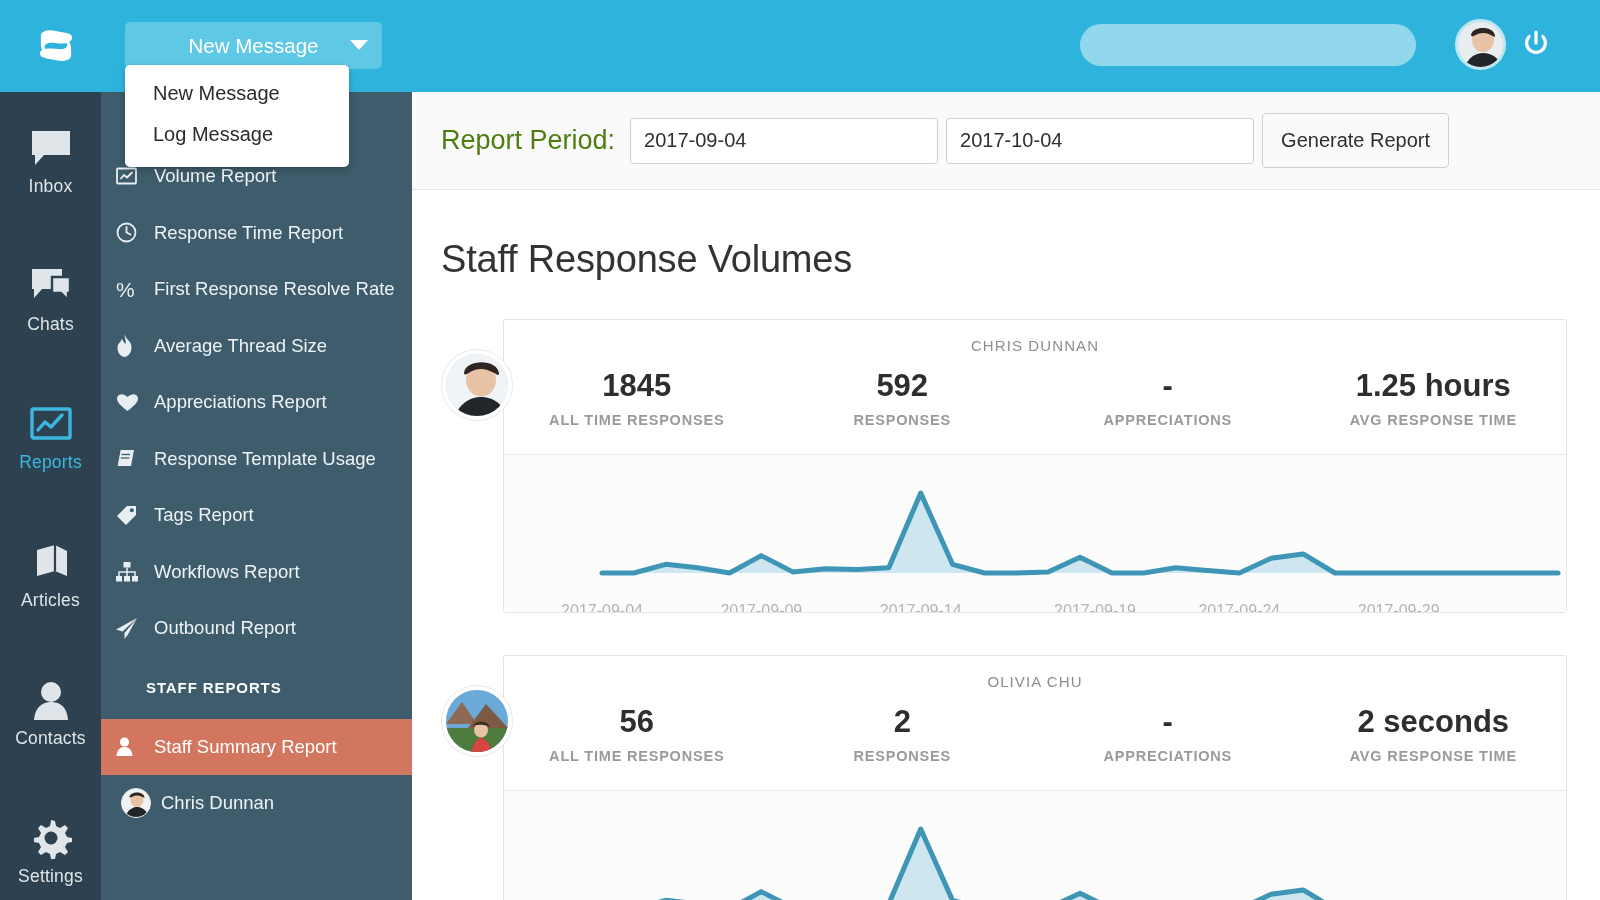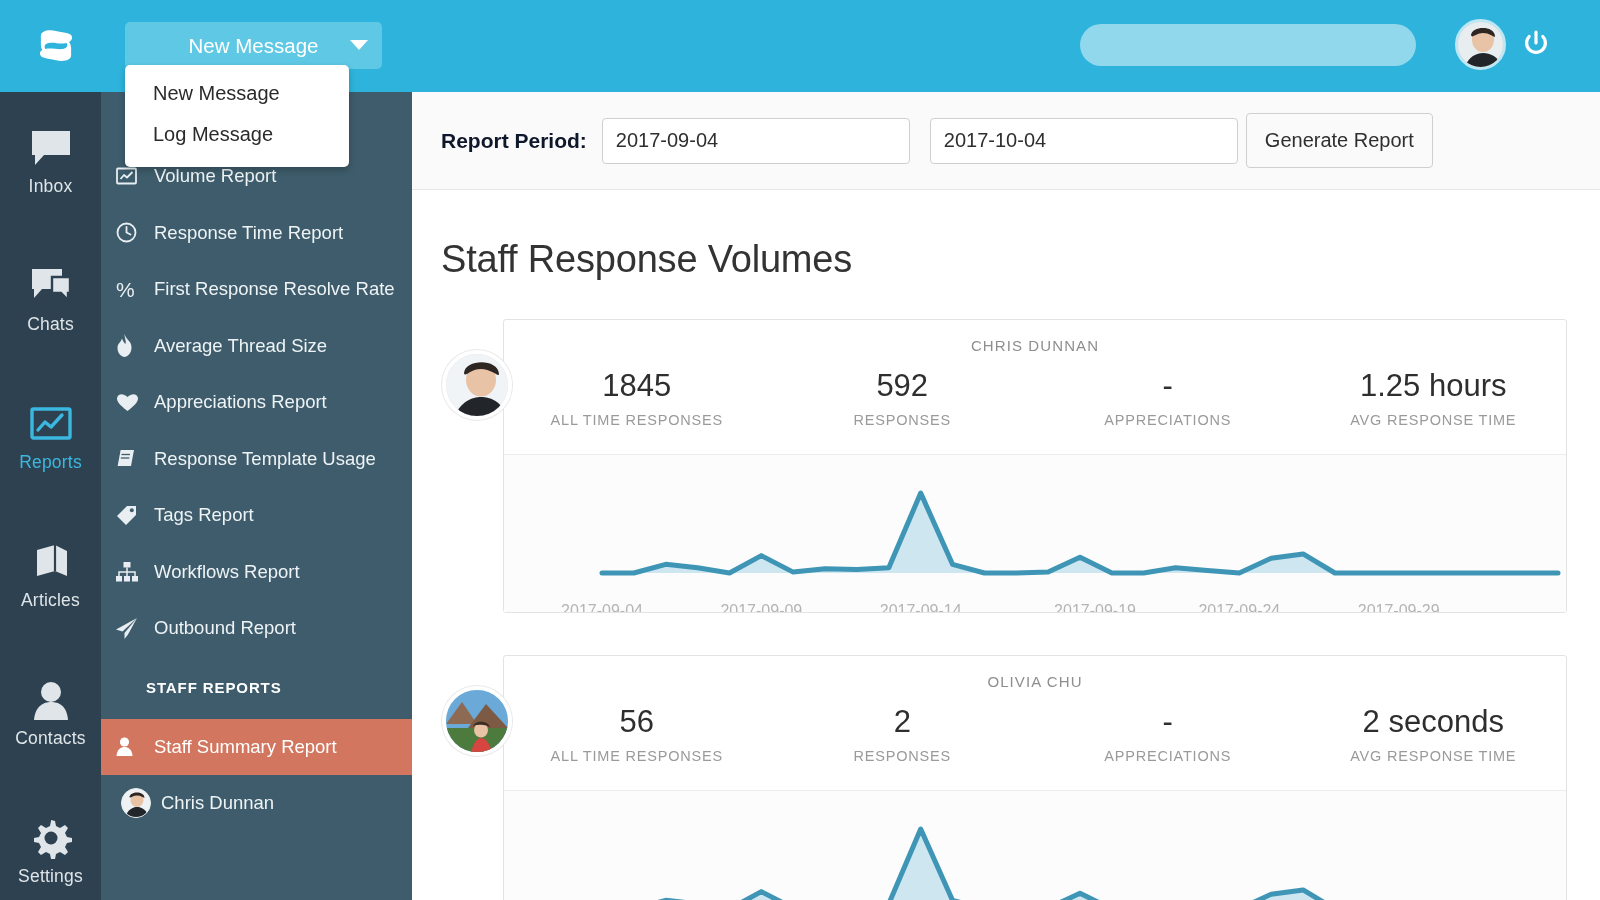--- a/index.html
+++ b/index.html
@@ -116,28 +116,28 @@
 
   
   .main {
     position: absolute; left: 412px; top: 92px;
     width: 1188px; height: 808px; background: #ffffff; overflow: hidden;
   }
   .period-bar {
     height: 98px; background: #fafafa; border-bottom: 1px solid #e6e6e6;
     display: flex; align-items: center; padding-left: 29px;
   }
-  .period-label { font-size: 21px; color: #0f172a; margin-right: 15px; font-weight: bold; }
+  .period-label { font-size: 27px; color: #4d7c0f; margin-right: 15px; }
   .date-field {
     width: 308px; height: 46px; background: #ffffff;
     border: 1px solid #cfcfcf; border-radius: 4px;
     padding: 0 13px; font-size: 20px; color: #2f2f2f;
     font-family: "Liberation Sans", sans-serif; outline: none;
   }
-  .date-field + .date-field { margin-left: 20px; }
+  .date-field + .date-field { margin-left: 8px; }
   .gen-btn {
     height: 55px; margin-left: 8px; padding: 0 18px;
     background: #fafafa; border: 1px solid #cfcfcf; border-radius: 4px;
     font-size: 20px; color: #2f2f2f; cursor: pointer;
     font-family: "Liberation Sans", sans-serif;
   }
 
   .page-title {
     font-size: 38px; color: #333333; font-weight: normal;
     padding: 48px 0 0 29px; letter-spacing: -0.2px;
@@ -153,21 +153,21 @@
     position: absolute; left: -62px; top: 30px;
     width: 70px; height: 70px; border-radius: 50%;
     border: 4px solid #ffffff; overflow: hidden;
     box-shadow: 0 0 0 1px #e8e8e8; background: #dfe3e6;
   }
   .card-name {
     text-align: center; font-size: 15px; color: #8e8e8e;
     letter-spacing: 1.1px; padding-top: 17px;
   }
   .stats {
-    display: flex; padding: 12px 0 26px 0;
+    display: flex; padding: 12px 0 26px 0; font-weight: bold;
   }
   .stat { flex: 1; text-align: center; }
   .stat-val { font-size: 31px; color: #2e2e2e; line-height: 40px; }
   .stat-lbl {
     font-size: 14.5px; color: #9a9a9a; letter-spacing: .8px; margin-top: 6px;
   }
   .chart-zone {
     border-top: 1px solid #ececec; background: #fcfcfc;
     height: 158px; position: relative; overflow: hidden;
   }

